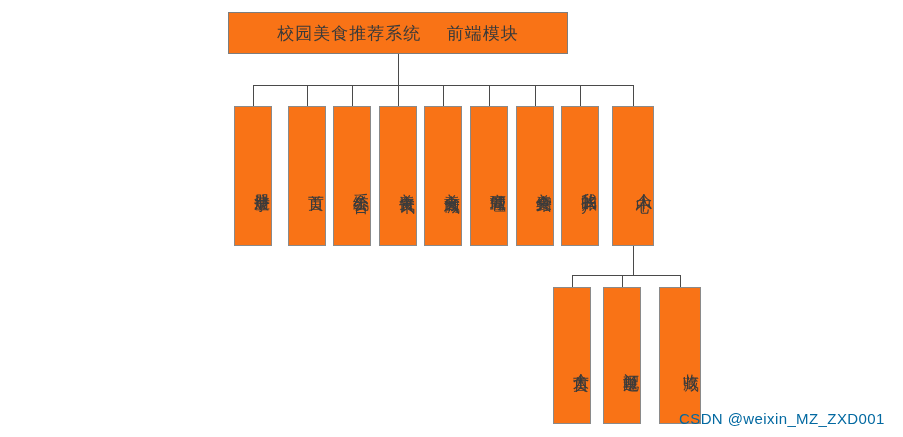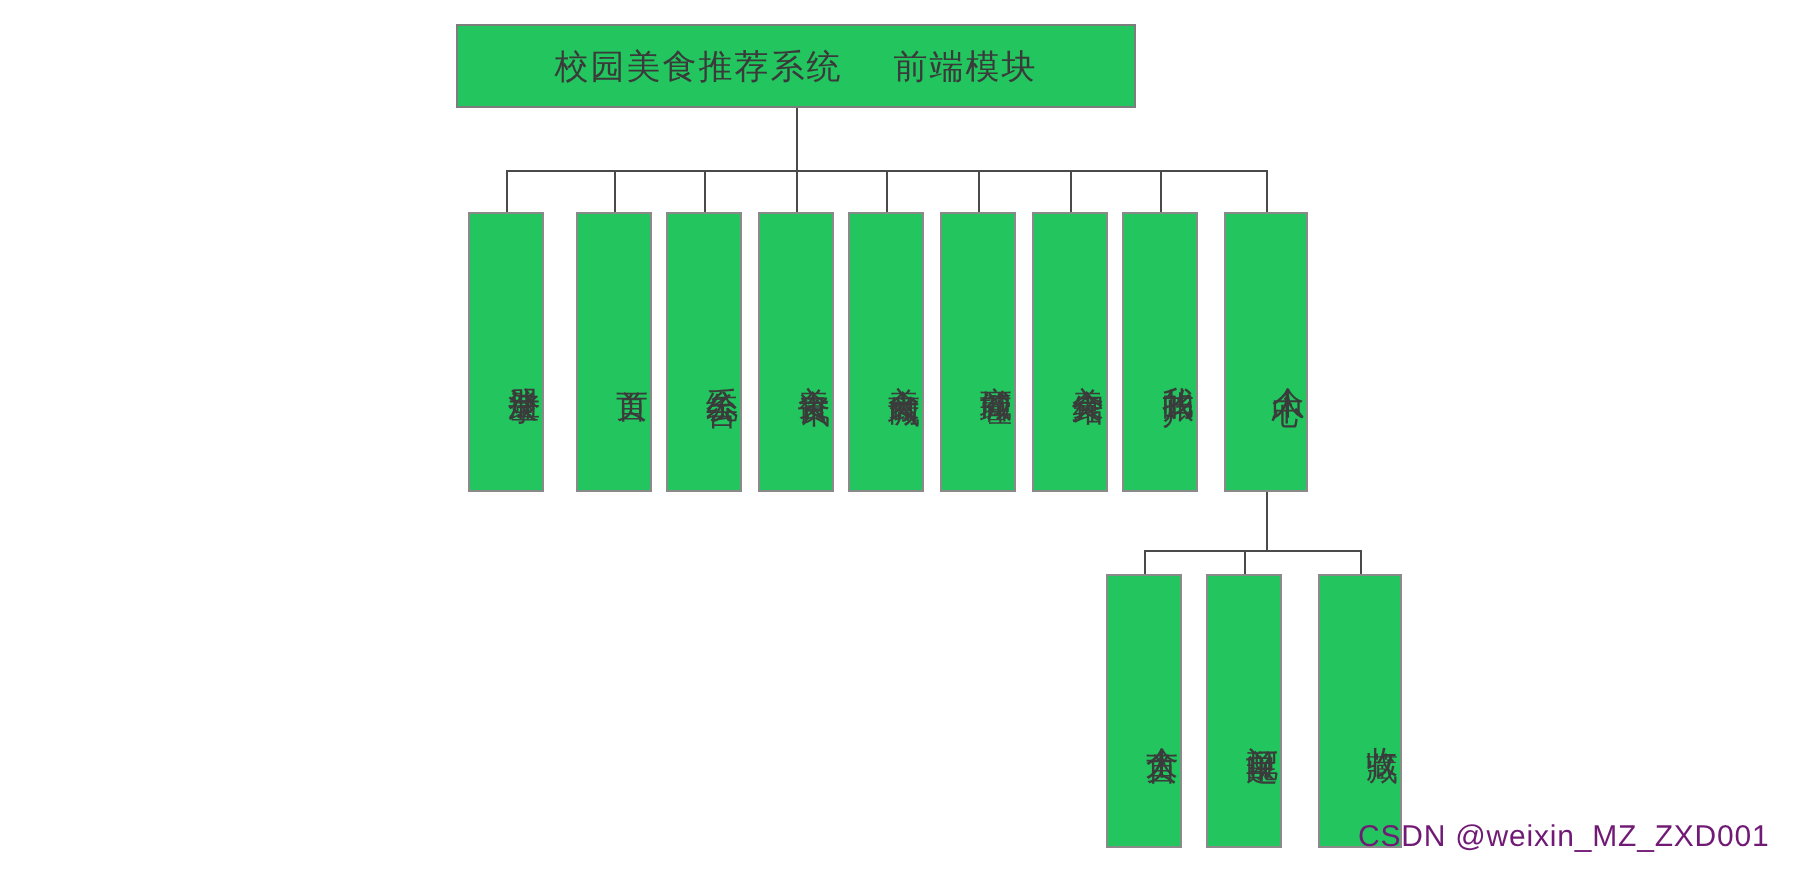--- a/index.html
+++ b/index.html
@@ -14,21 +14,21 @@
     background: #ffffff;
     overflow: hidden;
     font-family: "DejaVu Serif", "Liberation Serif", serif;
   }
 
   
   .node {
     position: absolute;
     box-sizing: border-box;
     border: 1px solid #8a8a8a;
-    background: #22c55e;
+    background: #f97316;
     color: #3b3b3b;
     display: flex;
     align-items: center;
     justify-content: center;
     z-index: 3;
   }
 
   .title-node {
     border: 1px solid #7d7d7d;
     font-size: 17px;
@@ -54,21 +54,21 @@
     position: absolute;
     background: #4a4a4a;
     z-index: 1;
   }
   .ln.h { height: 1px; }
   .ln.v { width: 1px; }
 
   
   .watermark {
     position: absolute;
-    color: #701a75;
+    color: #0369a1;
     font-family: "Liberation Sans", sans-serif;
     font-size: 15px;
     letter-spacing: 0.4px;
     white-space: nowrap;
     z-index: 5;
     text-align: right;
   }
 </style>
 </head>
 <body>

